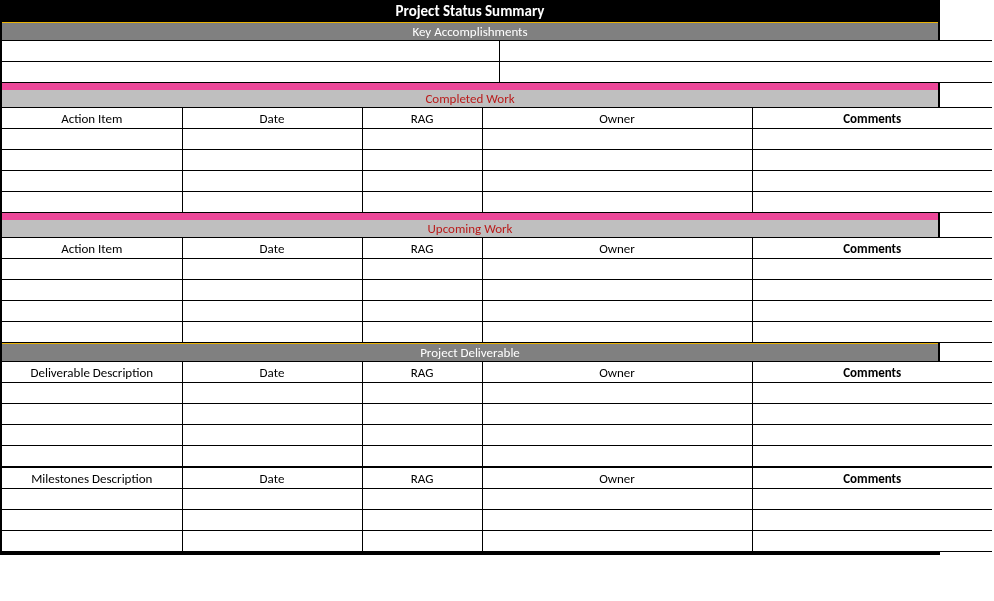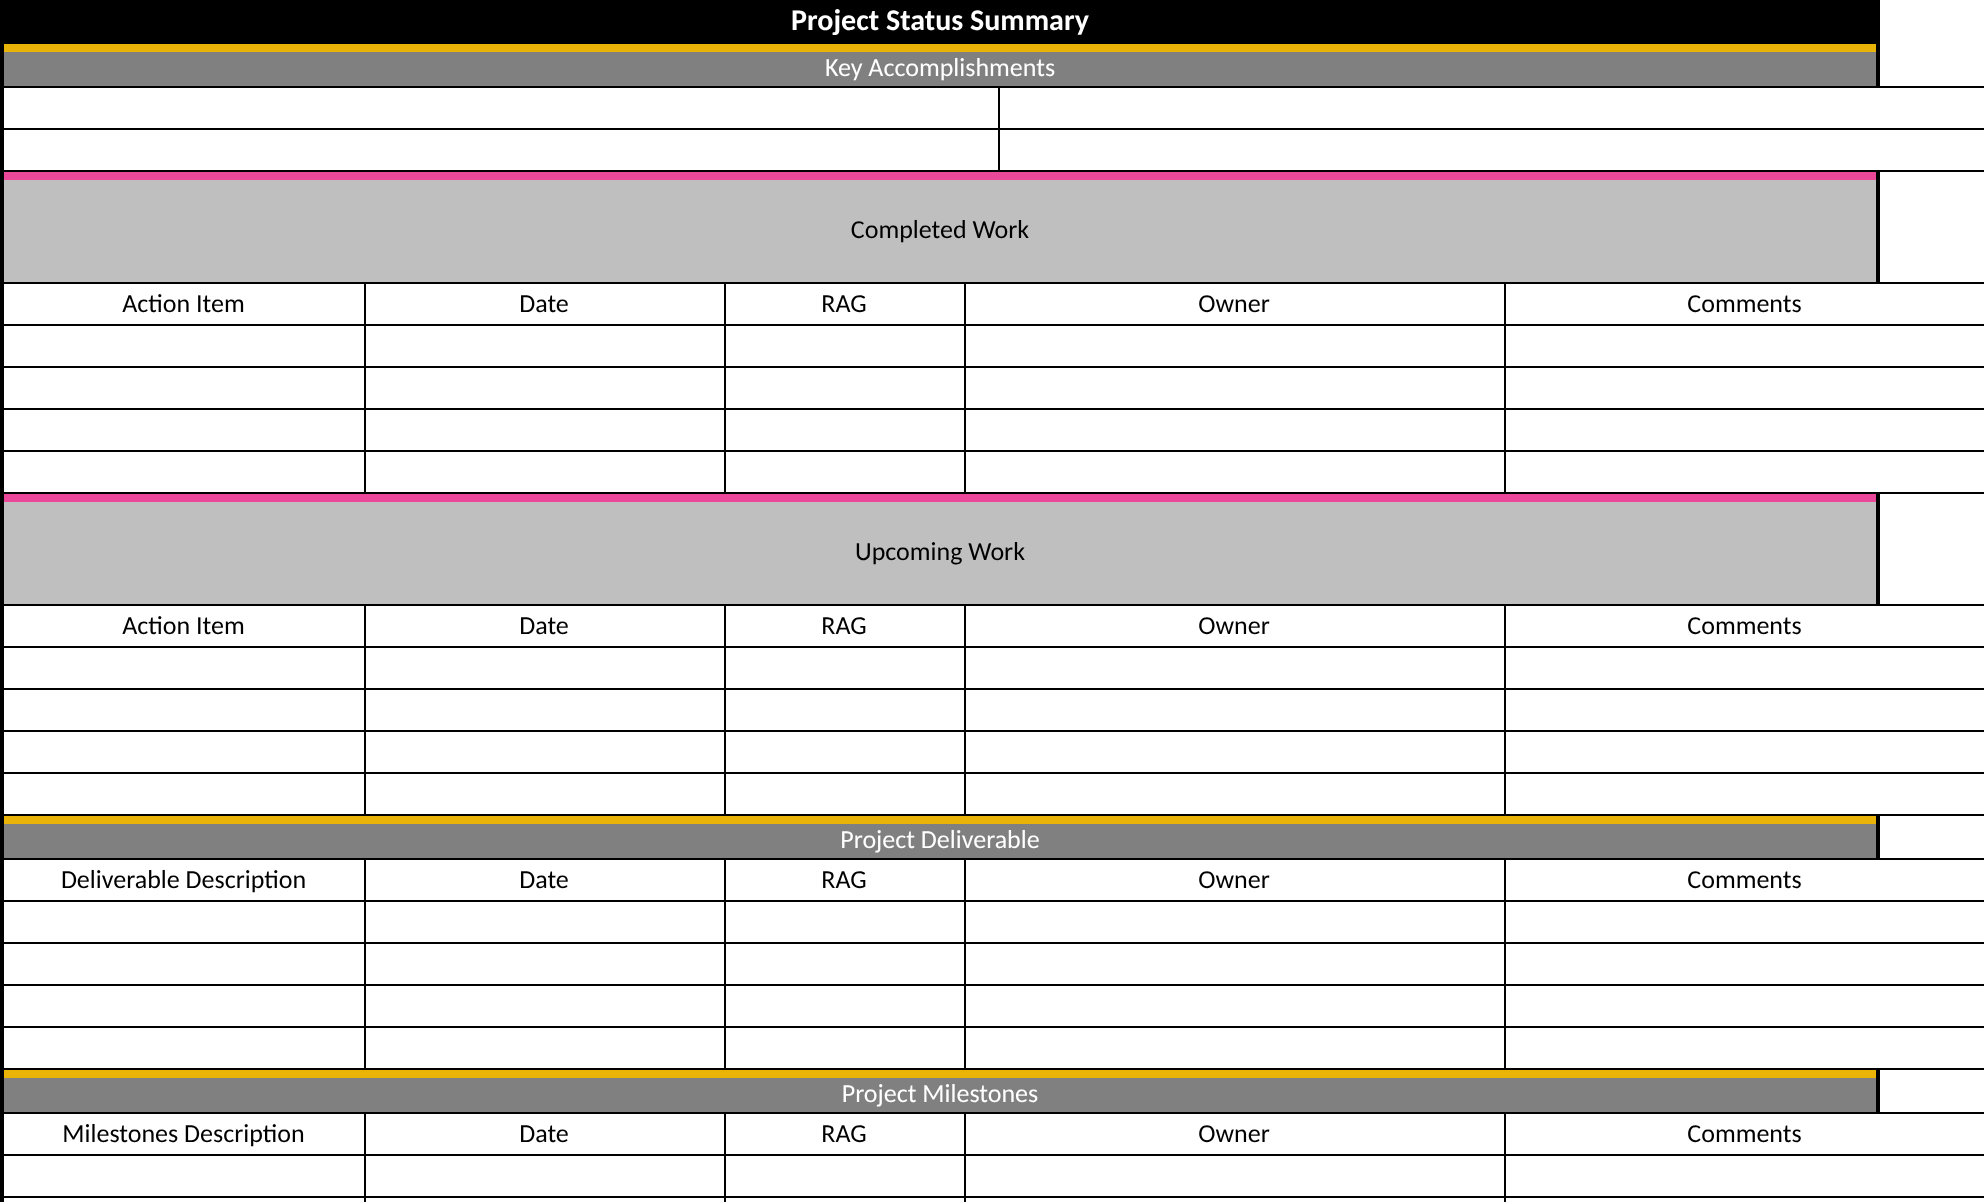--- a/index.html
+++ b/index.html
@@ -23,29 +23,29 @@
     text-align: center;
     font-size: 15px;
     padding: 2px 0;
   }
   .section-hdr-dark {
     background: #808080;
     color: #fff;
     text-align: center;
     font-size: 13px;
     padding: 1px 0;
-    border-top: 4px solid #eab308;
+    border-top: 1px solid #eab308;
   }
   .section-hdr-light {
     background: #bfbfbf;
-    color: #000000;
+    color: #b91c1c;
     text-align: center;
     font-size: 13px;
-    padding: 18px 0;
-    border-top: 4px solid #ec4899;
+    padding: 1px 0;
+    border-top: 7px solid #ec4899;
   }
   table {
     width: 100%;
     border-collapse: collapse;
     table-layout: fixed;
   }
   td, th {
     border: 1px solid #000;
     height: 21px;
     font-size: 13px;
@@ -60,21 +60,21 @@
   .col-a { width: 180px; }
   .col-b { width: 180px; }
   .col-c { width: 120px; }
   .col-d { width: 270px; }
   .col-e { width: 240px; }
   .two-col-left { width: 497px; }
   .two-col-right { width: 493px; }
   .no-lr-border td:first-child { border-left: none; }
   .no-lr-border td:last-child { border-right: none; }
   .no-lr-border th:first-child { border-left: none; }
-  .no-lr-border th:last-child { border-right: none; }
+  .no-lr-border th:last-child { border-right: none; font-weight: bold; }
 </style>
 </head>
 <body>
 
 <div class="container">
 
   <div class="title-bar">Project Status Summary</div>
 
   <div class="section-hdr-dark">Key Accomplishments</div>
   <table class="no-lr-border">
@@ -228,21 +228,20 @@
     <tr>
           <td></td>
           <td></td>
           <td></td>
           <td></td>
           <td></td>
         </tr>
   </tbody>
     </table>
 
-  <div class="section-hdr-dark">Project Milestones</div>
   <table class="no-lr-border">
     <colgroup>
       <col class="col-a">
         <col class="col-b">
         <col class="col-c">
         <col class="col-d">
         <col class="col-e">
     </colgroup>
     <tbody>
         <tr>

